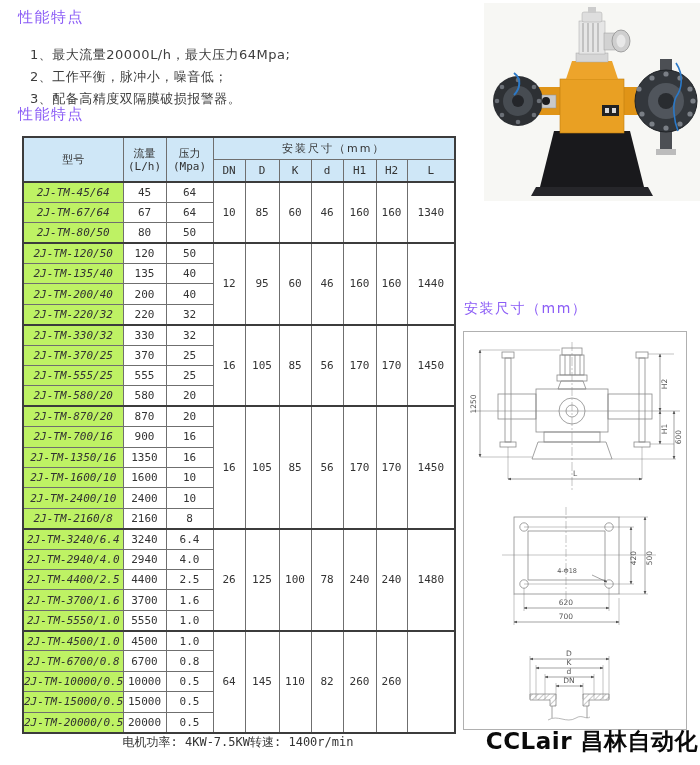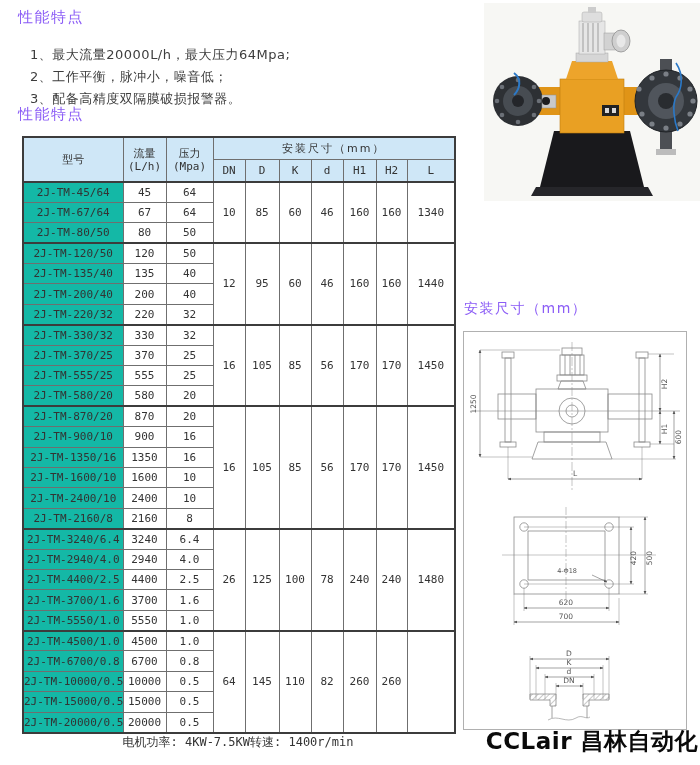--- a/index.html
+++ b/index.html
@@ -29,21 +29,21 @@
     border:1px solid #6f6f6f;padding:0;text-align:center;vertical-align:middle;
     overflow:hidden;white-space:nowrap;
   }
   #spec-table thead th{
     background:#cfe7f7;font-weight:normal;font-size:11px;height:21px;
     font-family:"DejaVu Sans", sans-serif;
   }
   #spec-table thead tr:last-child th{border-bottom:2px solid #3c3c3c;}
   #spec-table thead .sub{font-family:"DejaVu Sans Mono", monospace;}
   #spec-table tbody tr{height:20.4px;}
-  #spec-table td.model{background:#14b8a6;}
+  #spec-table td.model{background:#bef264;font-style:italic;}
   #spec-table tr.group-start td{border-top:2px solid #3c3c3c;}
   .hdr2{display:block;line-height:13px;}
   
   .table-footer{
     position:absolute;left:22px;top:734px;width:432px;display:flex;
     justify-content:center;font-size:12px;color:#333;
     font-family:"DejaVu Sans Mono", monospace;
   }
   
   #photo{position:absolute;left:484px;top:3px;width:216px;height:198px;}
@@ -189,21 +189,21 @@
         <td class="pressure">20</td>
         <td class="dim" rowspan="6">16</td>
         <td class="dim" rowspan="6">105</td>
         <td class="dim" rowspan="6">85</td>
         <td class="dim" rowspan="6">56</td>
         <td class="dim" rowspan="6">170</td>
         <td class="dim" rowspan="6">170</td>
         <td class="dim" rowspan="6">1450</td>
       </tr>
       <tr>
-        <td class="model">2J-TM-900/10</td>
+        <td class="model">2J-TM-700/16</td>
         <td class="flow">900</td>
         <td class="pressure">16</td>
       </tr>
       <tr>
         <td class="model">2J-TM-1350/16</td>
         <td class="flow">1350</td>
         <td class="pressure">16</td>
       </tr>
       <tr>
         <td class="model">2J-TM-1600/10</td>

